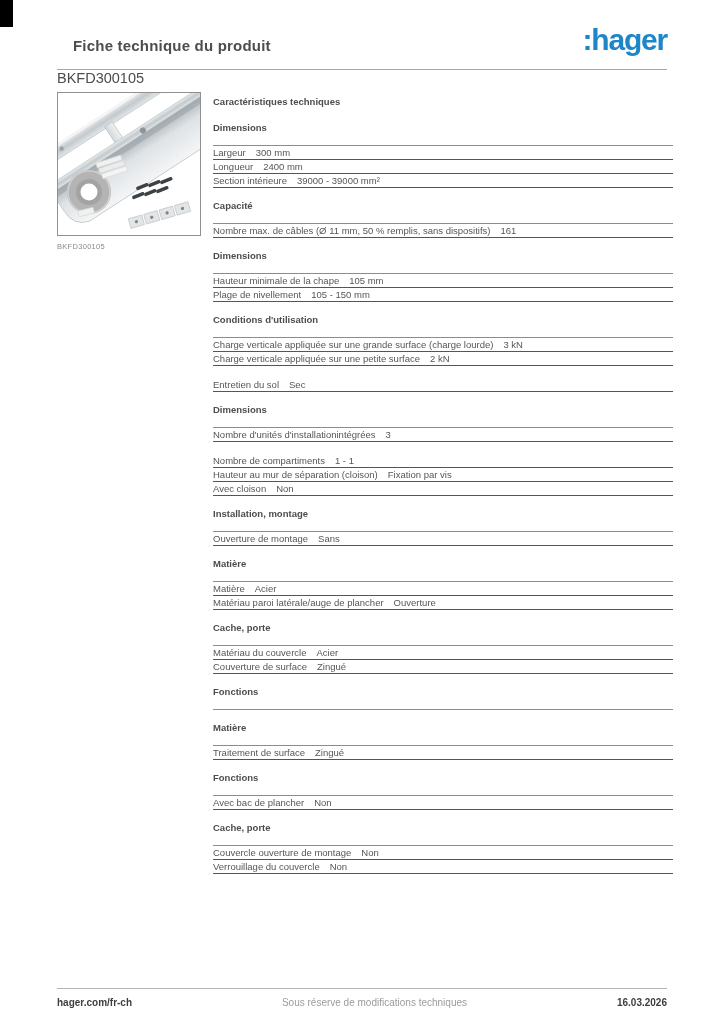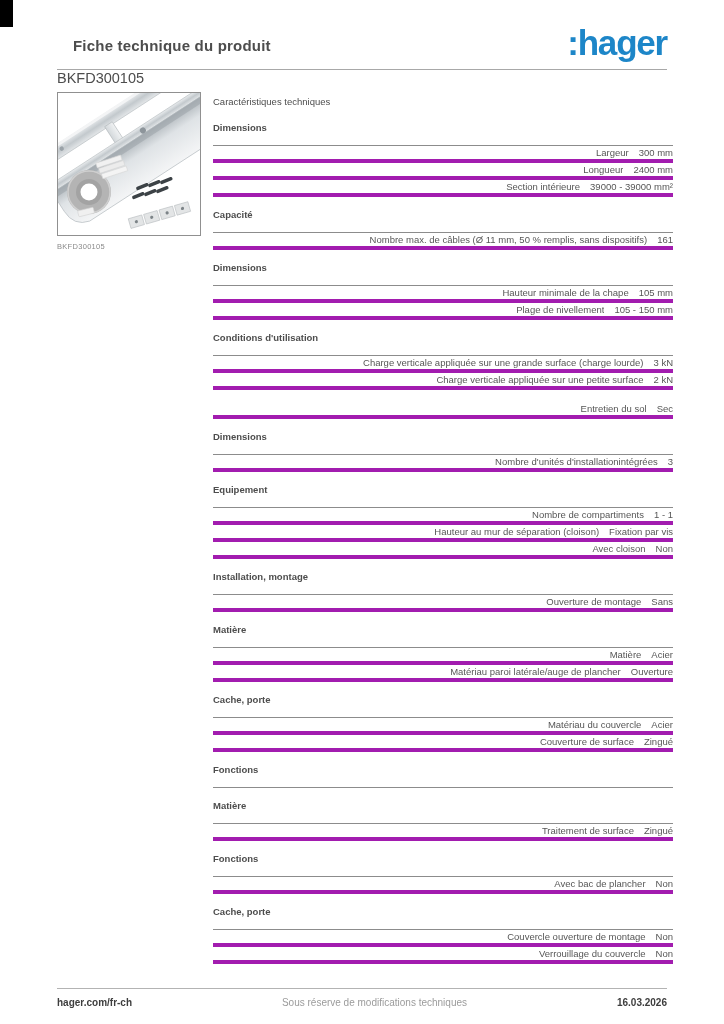--- a/index.html
+++ b/index.html
@@ -8,35 +8,35 @@
     background:#ffffff; overflow:hidden;
     font-family:"Liberation Sans", sans-serif; color:#4d4d4d;
     -webkit-font-smoothing:antialiased;
   }
   .corner-mark { position:absolute; left:0; top:0; width:13px; height:27px; background:#000; }
 
   
   .header { position:absolute; left:57px; top:21px; right:57px; }
   .page-title { margin:16px; font-size:15px; font-weight:bold; color:#4d4d4d; letter-spacing:.2px; }
   .product-code { font-size:14.5px; color:#4d4d4d; margin-top:2px; }
-  .logo { position:absolute; right:0; top:4px; font-size:35px; font-weight:bold; color:#1d86c8; letter-spacing:-1.2px; line-height:1; }
+  .logo { position:absolute; right:0; top:4px; font-size:30px; font-weight:bold; color:#1d86c8; letter-spacing:-1.2px; line-height:1; }
   .header-rule { position:absolute; left:57px; right:57px; top:69px; height:1px; background:#a8a8a8; }
 
   
   .product-figure { position:absolute; left:57px; top:92px; width:146px; margin:0; }
   .product-frame { width:142px; height:142px; border:1px solid #909090; background:#fff; box-sizing:content-box; }
   .product-frame svg { display:block; }
   .figure-caption { font-size:7.5px; color:#8a8a8a; margin-top:6px; letter-spacing:.3px; }
 
   
   .specs { position:absolute; left:213px; top:96px; width:460px; }
-  .specs-title { margin:0 0 15px 0; font-size:9.5px; font-weight:normal; color:#4d4d4d; }
+  .specs-title { margin:0 0 15px 0; font-size:9.5px; font-weight:bold; color:#4d4d4d; }
   .section { margin-bottom:12px; }
   .section-title { font-size:9.5px; font-weight:bold; color:#4d4d4d; line-height:11px; padding-bottom:12px; border-bottom:1px solid #8c8c8c; }
-  .spec-row { display:flex; justify-content:flex-end; align-items:center; height:13px; border-bottom:4px solid #a21caf; font-size:9.5px; color:#565656; }
+  .spec-row { display:flex; justify-content:flex-start; align-items:center; height:13px; border-bottom:1px solid #a21caf; font-size:9.5px; color:#565656; }
   .spec-label { white-space:nowrap; overflow:hidden; }
   .spec-value { white-space:nowrap; padding-left:10px; text-align:right; }
 
   
   .footer-rule { position:absolute; left:57px; right:57px; top:988px; height:1px; background:#b3b3b3; }
   .footer { position:absolute; left:57px; right:57px; top:997px; display:flex; justify-content:space-between; align-items:baseline; font-size:10px; }
   .footer-site { font-weight:bold; color:#3e3e3e; }
   .footer-disclaimer { color:#9b9b9b; }
   .footer-date { font-weight:bold; color:#3e3e3e; }
 </style>
@@ -206,21 +206,20 @@
     <div class="section-title">Dimensions</div>
     <div>
   <div class="spec-row">
     <span class="spec-label">Nombre d'unités d'installationintégrées</span>
     <span class="spec-value">3</span>
   </div>
 </div>
   </section>
 
   <section class="section">
-    <div class="section-title">Equipement</div>
     <div>
   <div class="spec-row">
     <span class="spec-label">Nombre de compartiments</span>
     <span class="spec-value">1 - 1</span>
   </div>
 
   <div class="spec-row">
     <span class="spec-label">Hauteur au mur de séparation (cloison)</span>
     <span class="spec-value">Fixation par vis</span>
   </div>

